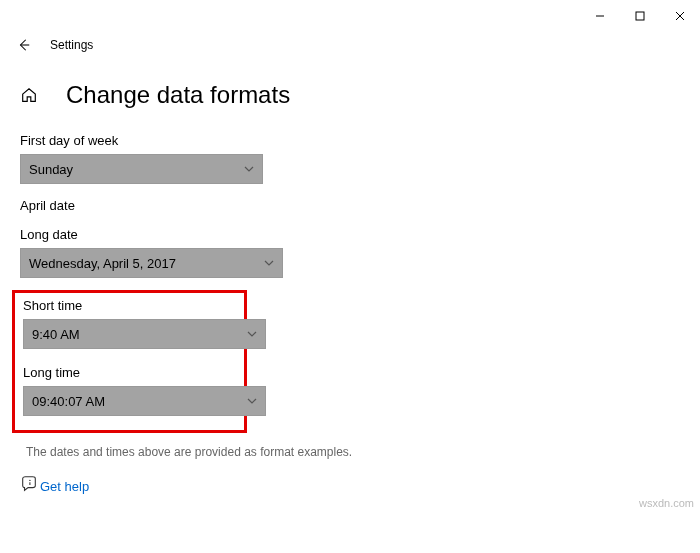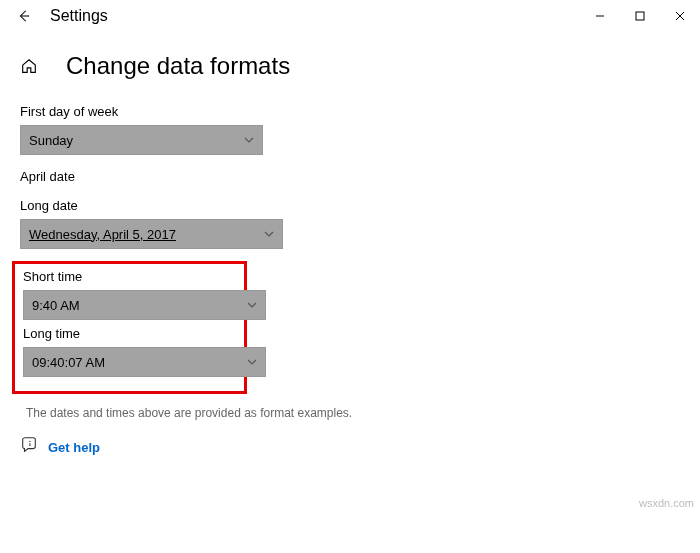--- a/index.html
+++ b/index.html
@@ -13,22 +13,23 @@
       width: 700px;
       height: 553px;
       position: relative;
       overflow: hidden;
     }
     .titlebar {
       display: flex;
       align-items: center;
       height: 32px;
       padding: 0 8px;
-      font-size: 16px;
+      font-size: 12px;
       color: #333;
+      margin-top: 29px;
     }
     .titlebar .back-btn {
       width: 32px;
       height: 32px;
       display: flex;
       align-items: center;
       justify-content: center;
       cursor: pointer;
     }
     .titlebar .title {
@@ -82,21 +83,21 @@
       height: 30px;
       display: flex;
       align-items: center;
       justify-content: space-between;
       padding: 0 8px;
       font-size: 13px;
       color: #000;
       cursor: pointer;
     }
     .dd-w1 { width: 243px; }
-    .dd-w2 { width: 263px; text-decoration: underline; }
+    .dd-w2 { width: 263px; }
     .chevron {
       width: 10px;
       height: 10px;
     }
     .highlight-box {
       border: 3px solid #e20000;
       padding: 0px 8px 14px 8px;
       margin-top: 12px;
       margin-left: -8px;
       width: 235px;
@@ -107,24 +108,23 @@
     .info-text {
       font-size: 12px;
       color: #666;
       margin-top: 12px;
       padding: 0 20px;
       margin-left: 6px;
     }
     .help-row {
       display: flex;
       align-items: center;
-      gap: 10px;
+      gap: 2px;
       padding: 0 20px;
       margin-top: 16px;
-      font-weight: bold;
     }
     .help-link {
       font-size: 13px;
       color: #0066cc;
       cursor: pointer;
     }
     .watermark {
       position: absolute;
       bottom: 44px;
       right: 6px;
@@ -206,21 +206,21 @@
     <div class="field-group">
       <div class="label">Short time</div>
       <div class="dropdown dd-w1">
         <span>9:40 AM</span>
         <svg class="chevron" viewBox="0 0 10 10">
             <path d="M1 3 L5 7 L9 3" stroke="#555" stroke-width="1.2" fill="none"></path>
           </svg>
       </div>
     </div>
 
-    <div class="field-group" style="margin-top:6px;">
+    <div class="field-group" style="margin-top:16px;">
       <div class="label">Long time</div>
       <div class="dropdown dd-w1">
         <span>09:40:07 AM</span>
         <svg class="chevron" viewBox="0 0 10 10">
             <path d="M1 3 L5 7 L9 3" stroke="#555" stroke-width="1.2" fill="none"></path>
           </svg>
       </div>
     </div>
   </div>
 </div>

